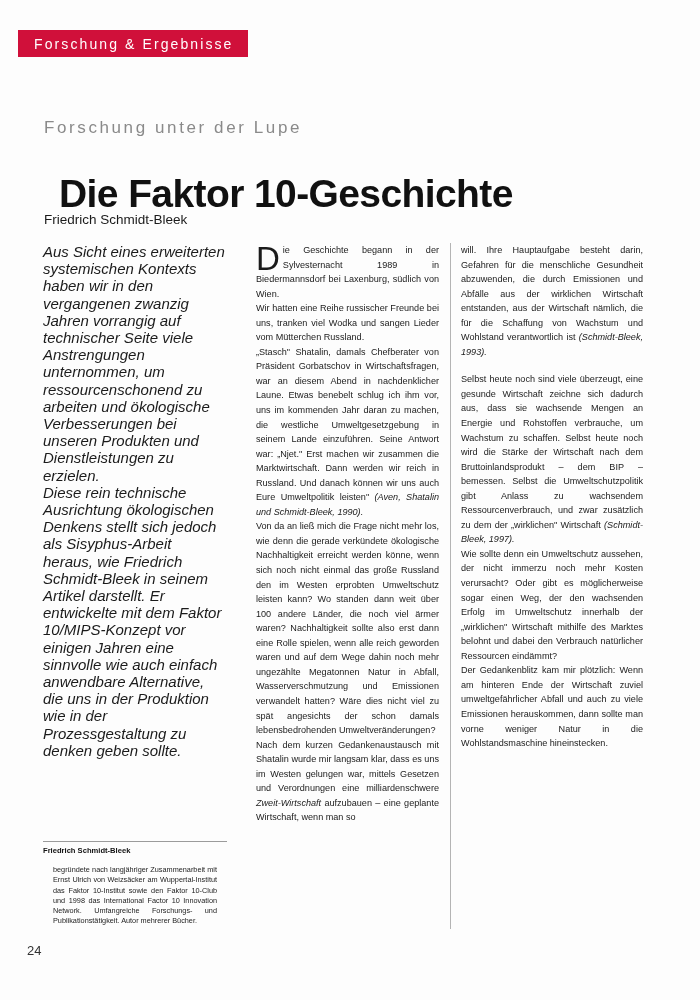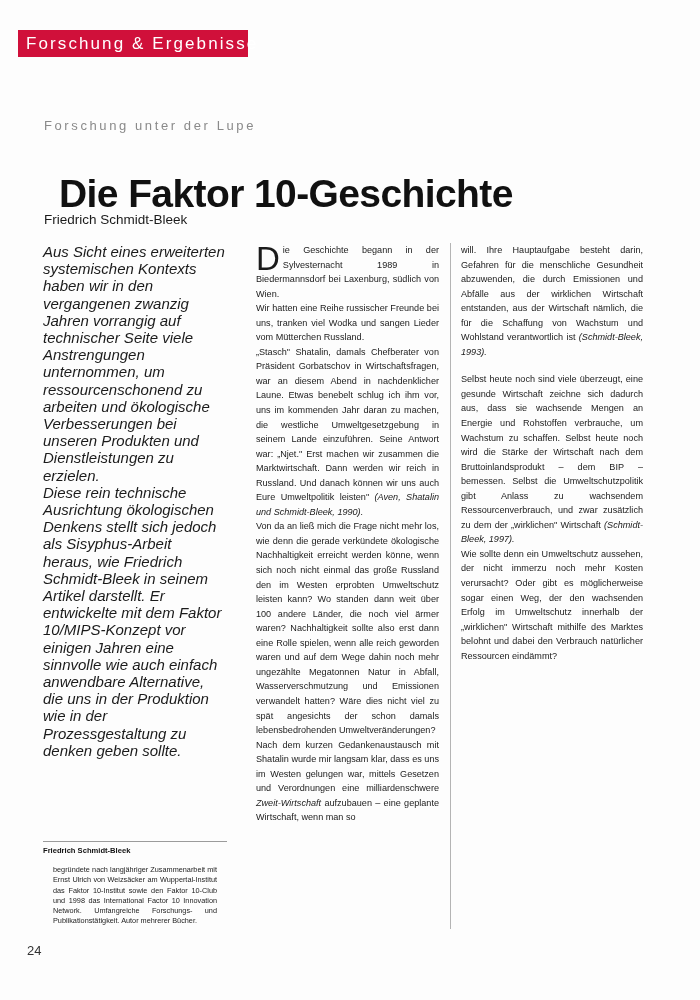--- a/index.html
+++ b/index.html
@@ -28,33 +28,33 @@
     left: 18px;
     top: 30px;
     width: 230px;
     height: 27px;
     background: #d0103a;
     display: flex;
     align-items: center;
   }
   .section-banner .label {
     color: #ffffff;
-    font-size: 17px;
+    font-size: 14px;
     letter-spacing: 2.1px;
-    padding-left: 8px;
+    padding-left: 16px;
     font-weight: 400;
     white-space: nowrap;
   }
 
   
   .kicker {
     position: absolute;
     left: 44px;
     top: 118px;
-    font-size: 13px;
+    font-size: 17px;
     letter-spacing: 2.6px;
     color: #8a8a8a;
     white-space: nowrap;
   }
   .headline {
     position: absolute;
     left: 42px;
     top: 146px;
     font-size: 39px;
     font-weight: bold;
@@ -200,20 +200,21 @@
     <p>Wir hatten eine Reihe russischer Freunde bei uns, tranken viel Wodka und sangen Lieder vom Mütterchen Russland.</p>
     <p><span>„Stasch" Shatalin, damals Chefberater von Präsident Gorbatschov in Wirtschaftsfragen, war an diesem Abend in nachdenklicher Laune. Etwas benebelt schlug ich ihm vor, uns im kommenden Jahr daran zu machen, die westliche Umweltgesetzgebung in seinem Lande einzuführen. Seine Antwort war: „Njet." Erst machen wir zusammen die Marktwirtschaft. Dann werden wir reich in Russland. Und danach können wir uns auch Eure Umweltpolitik leisten" </span><span class="ital">(Aven, Shatalin und Schmidt-Bleek, 1990).</span></p>
     <p>Von da an ließ mich die Frage nicht mehr los, wie denn die gerade verkündete ökologische Nachhaltigkeit erreicht werden könne, wenn sich noch nicht einmal das große Russland den im Westen erprobten Umweltschutz leisten kann? Wo standen dann weit über 100 andere Länder, die noch viel ärmer waren? Nachhaltigkeit sollte also erst dann eine Rolle spielen, wenn alle reich geworden waren und auf dem Wege dahin noch mehr ungezählte Megatonnen Natur in Abfall, Wasserverschmutzung und Emissionen verwandelt hatten? Wäre dies nicht viel zu spät angesichts der schon damals lebensbedrohenden Umweltveränderungen?</p>
     <p><span>Nach dem kurzen Gedankenaustausch mit Shatalin wurde mir langsam klar, dass es uns im Westen gelungen war, mittels Gesetzen und Verordnungen eine milliardenschwere </span><span class="ital">Zweit-Wirtschaft</span><span> aufzubauen – eine geplante Wirtschaft, wenn man so</span></p>
   </div>
 
   <div class="col col-3">
     <p><span>will. Ihre Hauptaufgabe besteht darin, Gefahren für die menschliche Gesundheit abzuwenden, die durch Emissionen und Abfälle aus der wirklichen Wirtschaft entstanden, aus der Wirtschaft nämlich, die für die Schaffung von Wachstum und Wohlstand verantwortlich ist </span><span class="ital">(Schmidt-Bleek, 1993).</span></p>
     <p class="para-gap"><span>Selbst heute noch sind viele überzeugt, eine gesunde Wirtschaft zeichne sich dadurch aus, dass sie wachsende Mengen an Energie und Rohstoffen verbrauche, um Wachstum zu schaffen. Selbst heute noch wird die Stärke der Wirtschaft nach dem Bruttoinlandsprodukt – dem BIP – bemessen. Selbst die Umweltschutzpolitik gibt Anlass zu wachsendem Ressourcenverbrauch, und zwar zusätzlich zu dem der „wirklichen" Wirtschaft </span><span class="ital">(Schmidt-Bleek, 1997).</span></p>
     <p>Wie sollte denn ein Umweltschutz aussehen, der nicht immerzu noch mehr Kosten verursacht? Oder gibt es möglicherweise sogar einen Weg, der den wachsenden Erfolg im Umweltschutz innerhalb der „wirklichen" Wirtschaft mithilfe des Marktes belohnt und dabei den Verbrauch natürlicher Ressourcen eindämmt?</p>
+    <p>Der Gedankenblitz kam mir plötzlich: Wenn am hinteren Ende der Wirtschaft zuviel umweltgefährlicher Abfall und auch zu viele Emissionen herauskommen, dann sollte man vorne weniger Natur in die Wohlstandsmaschine hineinstecken.</p>
   </div>
 
   <div class="bio-rule"></div>
   <div class="bio">
     <p class="bio-name">Friedrich Schmidt-Bleek</p>
     <p class="bio-text">begründete nach langjähriger Zusammenarbeit mit Ernst Ulrich von Weizsäcker am Wuppertal-Institut das Faktor 10-Institut sowie den Faktor 10-Club und 1998 das International Factor 10 Innovation Network. Umfangreiche Forschungs- und Publikationstätigkeit. Autor mehrerer Bücher.</p>
   </div>
 
   <div class="page-number">24</div>
   <div class="footer-note">Nr. 17 Jänner / Februar 2004 Lernende Organisation</div>

